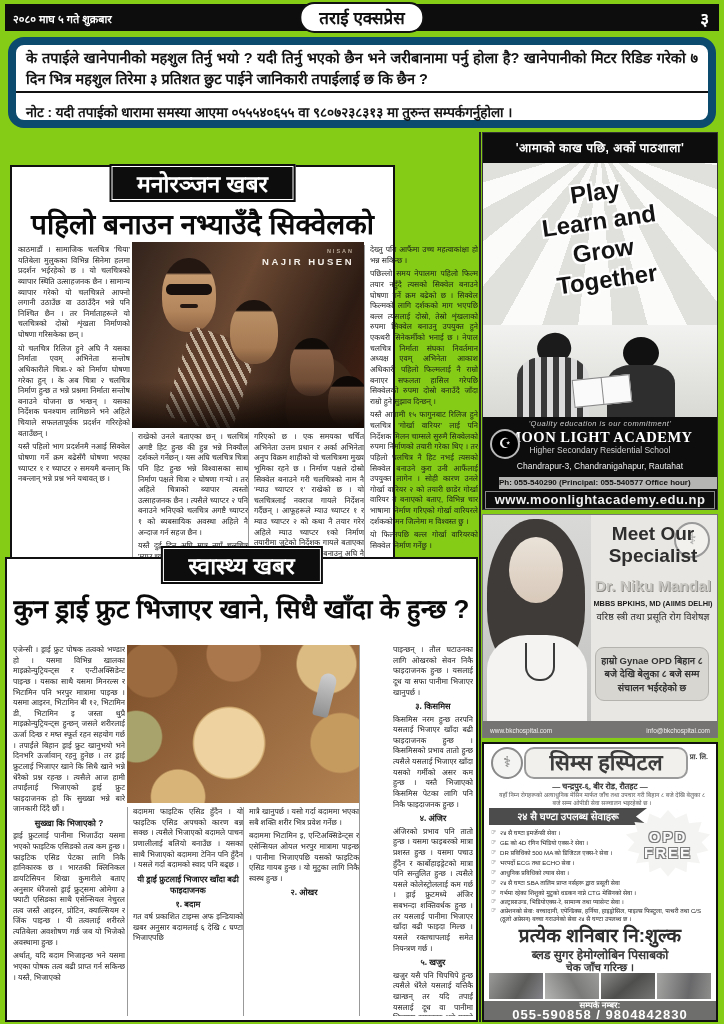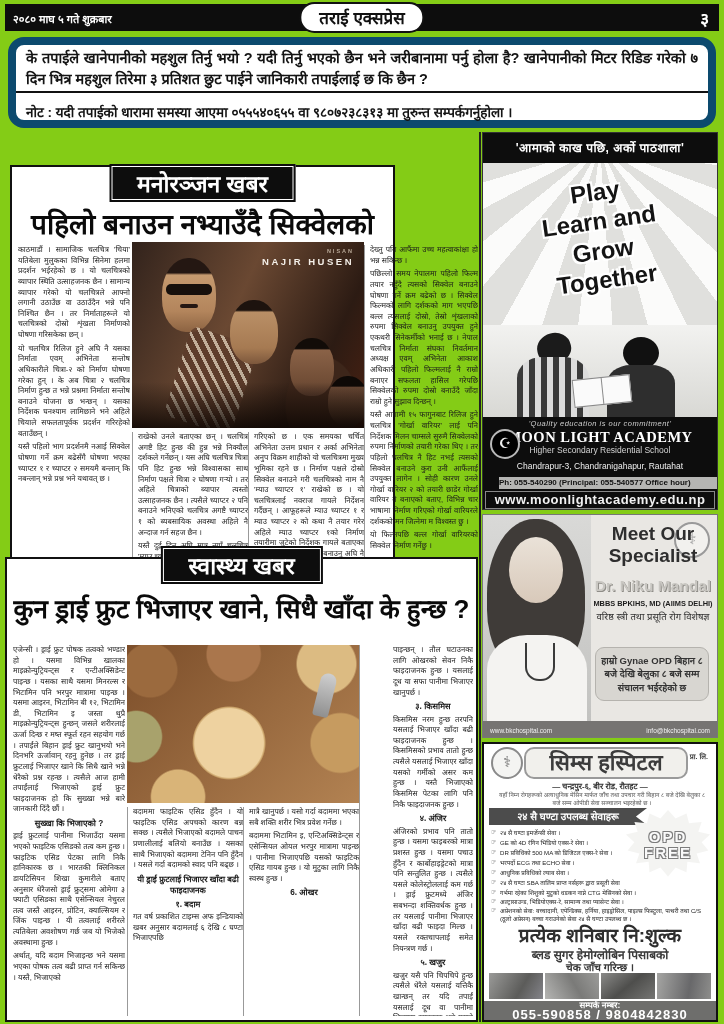--- a/index.html
+++ b/index.html
@@ -236,21 +236,21 @@
       </div>
     <div class="col c2 rule">
         <div class="blk-p">बदाममा फाइटिक एसिड हुँदैन । यो फाइटिक एसिड अपचको कारण बन्न सक्छ । त्यसैले भिजाएको बदामले पाचन प्रणालीलाई बलियो बनाउँछ । यसका साथै भिजाएको बदाममा टेनिन पनि हुँदैन । यसले गर्दा बदामको स्वाद पनि बढ्छ ।</div>
         <div class="blk-h">यी ड्राई फ्रुटलाई भिजाएर खाँदा बढी फाइदाजनक</div>
         <div class="blk-h">१. बदाम</div>
         <div class="blk-p">गत वर्ष प्रकाशित टाइम्स अफ इन्डियाको खबर अनुसार बदामलाई ६ देखि ८ घण्टा भिजाएपछि</div>
       </div>
     <div class="col c3 rule">
         <div class="blk-p">मात्रै खानुपर्छ । यसो गर्दा बदाममा भएका सबै शक्ति शरीर भित्र प्रवेश गर्नेछ ।</div>
         <div class="blk-p">बदाममा भिटामिन इ, एन्टिअक्सिडेन्ट्स र एसेन्सियल ओयल भरपुर मात्रामा पाइन्छ । पानीमा भिजाएपछि यसको फाइटिक एसिड गायब हुन्छ । यो मुटुका लागि निकै स्वस्थ हुन्छ ।</div>
-        <div class="blk-h">6. ओखर</div>
+        <div class="blk-h">२. ओखर</div>
       </div>
     <div class="col c4 rule">
         <div class="blk-p">पाइन्छन् । तौल घटाउनका लागि ओखरको सेवन निकै फाइदाजनक हुन्छ । यसलाई दूध या सफा पानीमा भिजाएर खानुपर्छ ।</div>
         <div class="blk-h">३. किसमिस</div>
         <div class="blk-p">किसमिस नरम हुन्छ तरपनि यसलाई भिजाएर खाँदा बढी फाइदाजनक हुन्छ । किसमिसको प्रभाव तातो हुन्छ त्यसैले यसलाई भिजाएर खाँदा यसको गर्मीको असर कम हुन्छ । यस्तै भिजाएको किसमिस पेटका लागि पनि निकै फाइदाजनक हुन्छ ।</div>
         <div class="blk-h">४. अंजिर</div>
         <div class="blk-p">अंजिरको प्रभाव पनि तातो हुन्छ । यसमा फाइबरको मात्रा प्रशस्त हुन्छ । यसमा पचाउ हुँदैन र कार्बोहाइड्रेटको मात्रा पनि सन्तुलित हुन्छ । त्यसैले यसले कोलेस्ट्रोललाई कम गर्छ । ड्राई फ्रुटमध्ये अंजिर सबभन्दा शक्तिवर्धक हुन्छ । तर यसलाई पानीमा भिजाएर खाँदा बढी फाइदा मिल्छ । यसले रक्तचापलाई समेत नियन्त्रण गर्छ ।</div>
         <div class="blk-h">५. खजुर</div>
         <div class="blk-p">खजुर यसै पनि चिपचिपे हुन्छ त्यसैले धेरैले यसलाई यत्तिकै खान्छन् तर यदि तपाईं यसलाई दूध वा पानीमा भिजाएर खानुहुन्छ भने यसले शरीरलाई दुगुणा फाइदा प्रदान गर्छ । खजुरमा अर्गानिक सल्फर पाइन्छ जसले मौसमी फ्लुलाई कम गर्छ । यसका साथै यसले मुटु रोग र नसा सम्बन्धी रोगमा निकै फाइदा दिन्छ ।</div>
       </div>

